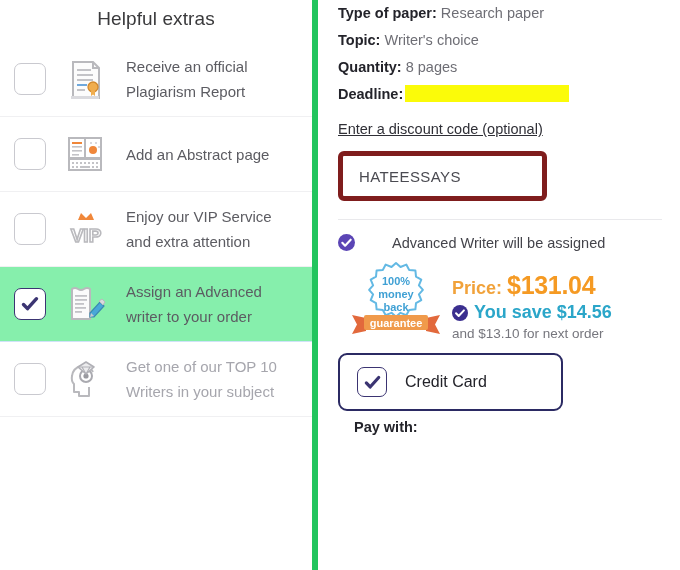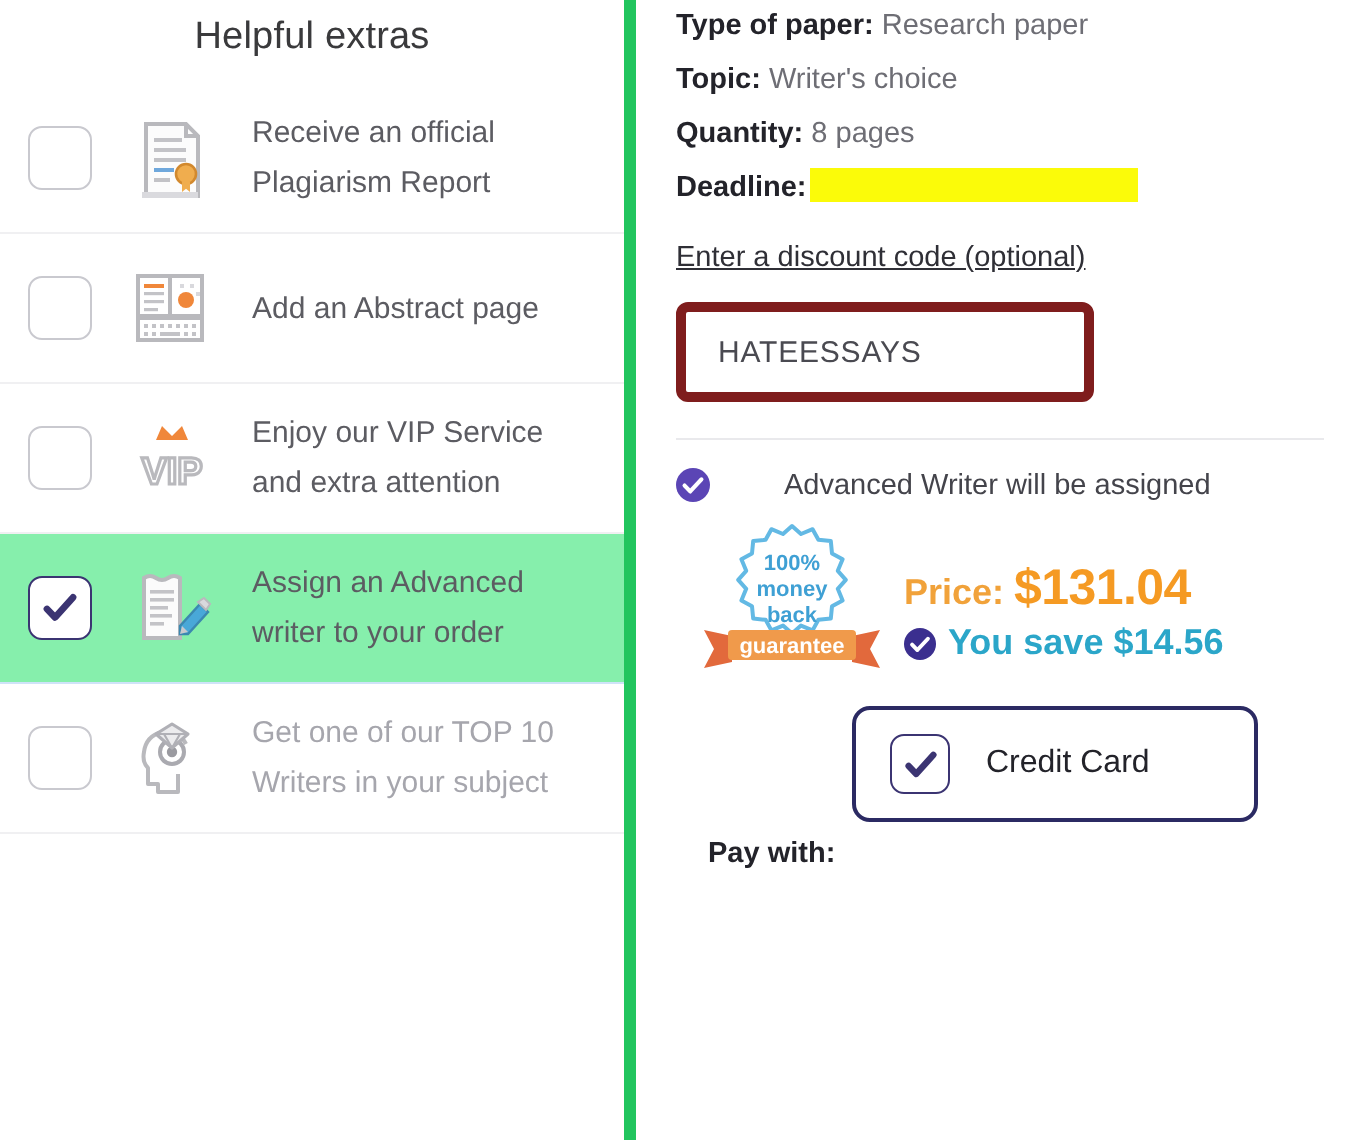--- a/index.html
+++ b/index.html
@@ -128,22 +128,21 @@
   .save-line { display: flex; align-items: center; margin-top: 2px; }
   .save-line .txt { font-size: 18px; font-weight: bold; color: #2ba6c9; margin-left: 6px; white-space: nowrap; }
   .next-line { font-size: 13.5px; color: #76767d; margin-top: 3px; white-space: nowrap; }
 
   .pay-area { position: relative; margin-top: 8px; }
   .pay-with {
     position: absolute; left: 16px; top: 66px;
     font-size: 14.5px; font-weight: bold; color: #23232a;
   }
   .pay-opt {
-    margin-left: 88px;
-    width: 203px; height: 58px;
+    width: 225px; height: 58px;
     border-radius: 9px;
     display: flex; align-items: center;
     background: #fff;
   }
   .pay-opt.cc { border: 2px solid #2b2a63; padding-left: 17px; }
   .pay-opt.pp {
     border: 1px solid #ececef; margin-top: 11px;
     justify-content: center;
     box-shadow: 0 1px 2px rgba(0,0,0,.04);
   }
@@ -325,20 +324,21 @@
             <span>Price:</span>
             <span class="amt">$131.04</span>
           </div>
           <div class="save-line">
             <svg width="16" height="16" viewBox="0 0 17 17">
               <circle cx="8.5" cy="8.5" r="8.5" fill="#3b2f8f"></circle>
               <path d="M4.3 8.8 l2.8 2.9 l5.6 -6" fill="none" stroke="#fff" stroke-width="2.1" stroke-linecap="round" stroke-linejoin="round"></path>
             </svg>
             <span class="txt">You save $14.56</span>
           </div>
+          <div class="next-line">and $13.10 for next order</div>
         </div>
       </div>
 
       <div class="pay-area">
         <div class="pay-with">Pay with:</div>
 
         <div class="pay-opt cc">
           <div class="cbox checked" style="width:30px;height:30px;min-width:30px;">
             <svg width="19" height="19" viewBox="0 0 20 20">
               <path d="M3.5 10.5 l4 4.2 l9 -10" fill="none" stroke="#3b3472" stroke-width="3.4" stroke-linecap="round" stroke-linejoin="round"></path>

